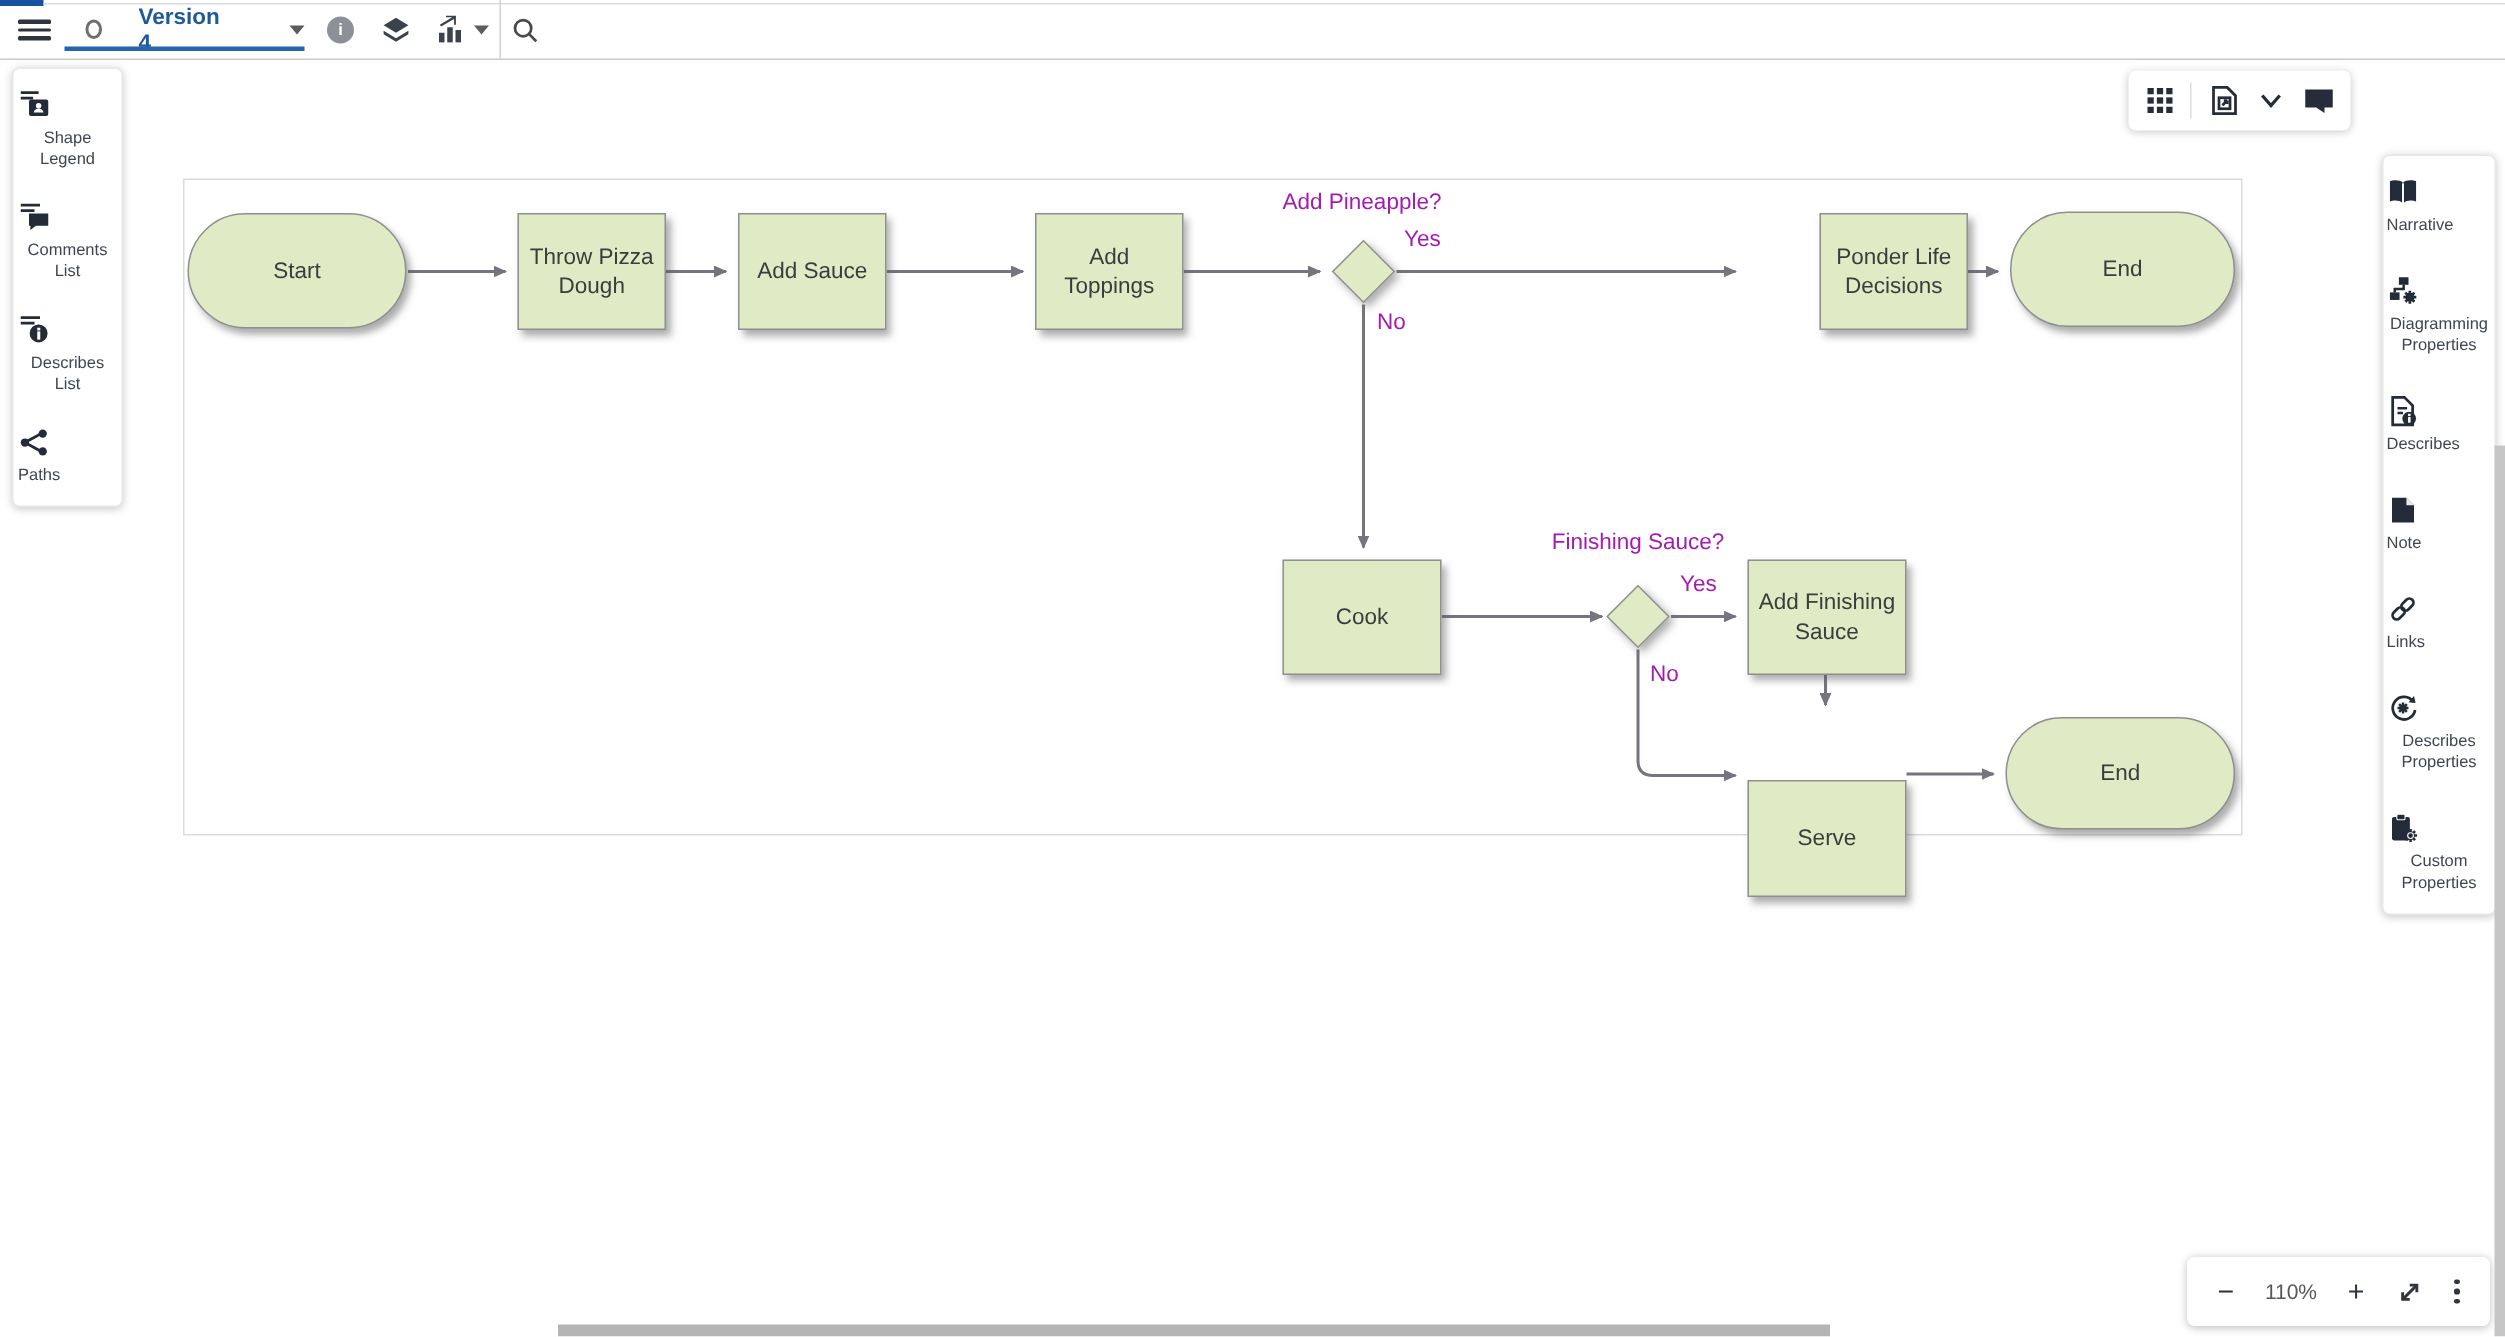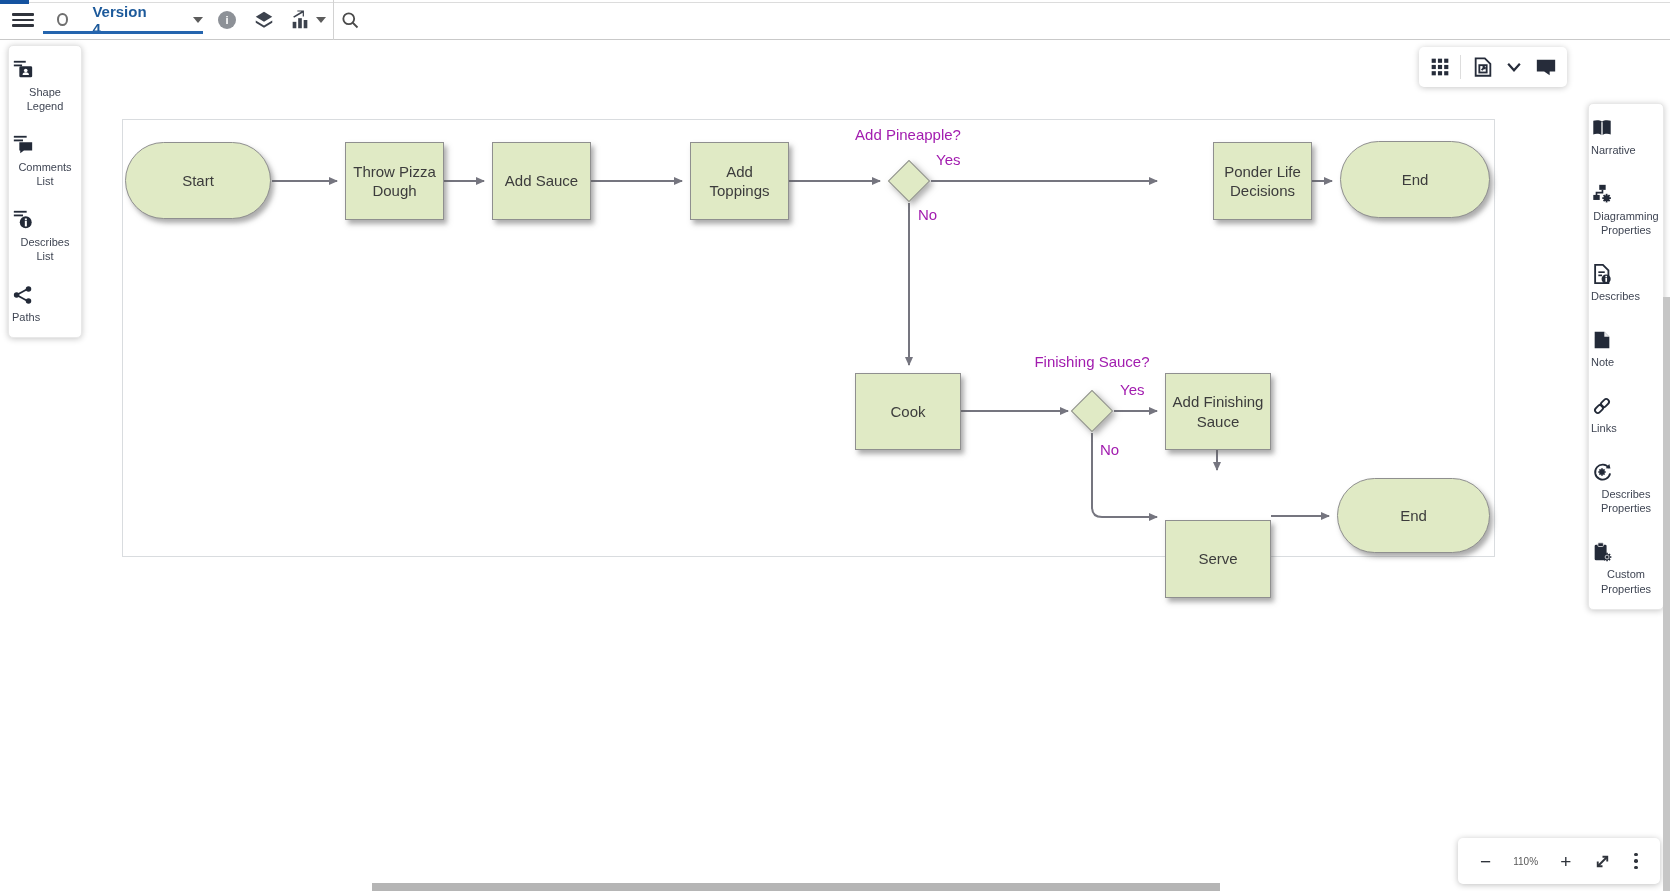--- a/index.html
+++ b/index.html
@@ -42,21 +42,21 @@
              border-radius:5px; box-shadow:0 1px 6px rgba(0,0,0,.22); display:flex;
              align-items:center; justify-content:space-evenly; }
   .tr-card .vdiv { width:1px; height:24px; background:#ddd; }
   .tr-card svg { cursor:pointer; }
 
   
   .zoom-card { position:absolute; left:1458px; top:838px; width:202px; height:46px; background:#fff;
                border-radius:5px; box-shadow:0 1px 6px rgba(0,0,0,.25); display:flex;
                align-items:center; justify-content:space-evenly; }
   .zoom-btn { font-size:19px; color:#30343c; cursor:pointer; line-height:1; }
-  .zoom-level { font-size:10px; color:#585858; }
+  .zoom-level { font-size:14px; color:#585858; }
   .kebab { display:flex; flex-direction:column; gap:3px; cursor:pointer; }
   .kebab i { width:3.5px; height:3.5px; border-radius:50%; background:#30343c; }
 
   
   .hscroll { position:absolute; left:372px; top:883px; width:848px; height:8px; background:#b5b5b5; }
   .vscroll { position:absolute; left:1663px; top:297px; width:7px; height:594px; background:#c6c6c6; }
 
   
   .canvas { position:absolute; left:122px; top:119px; width:1373px; height:438px;
             border:1px solid #d9dcdf; background:#fff; }

